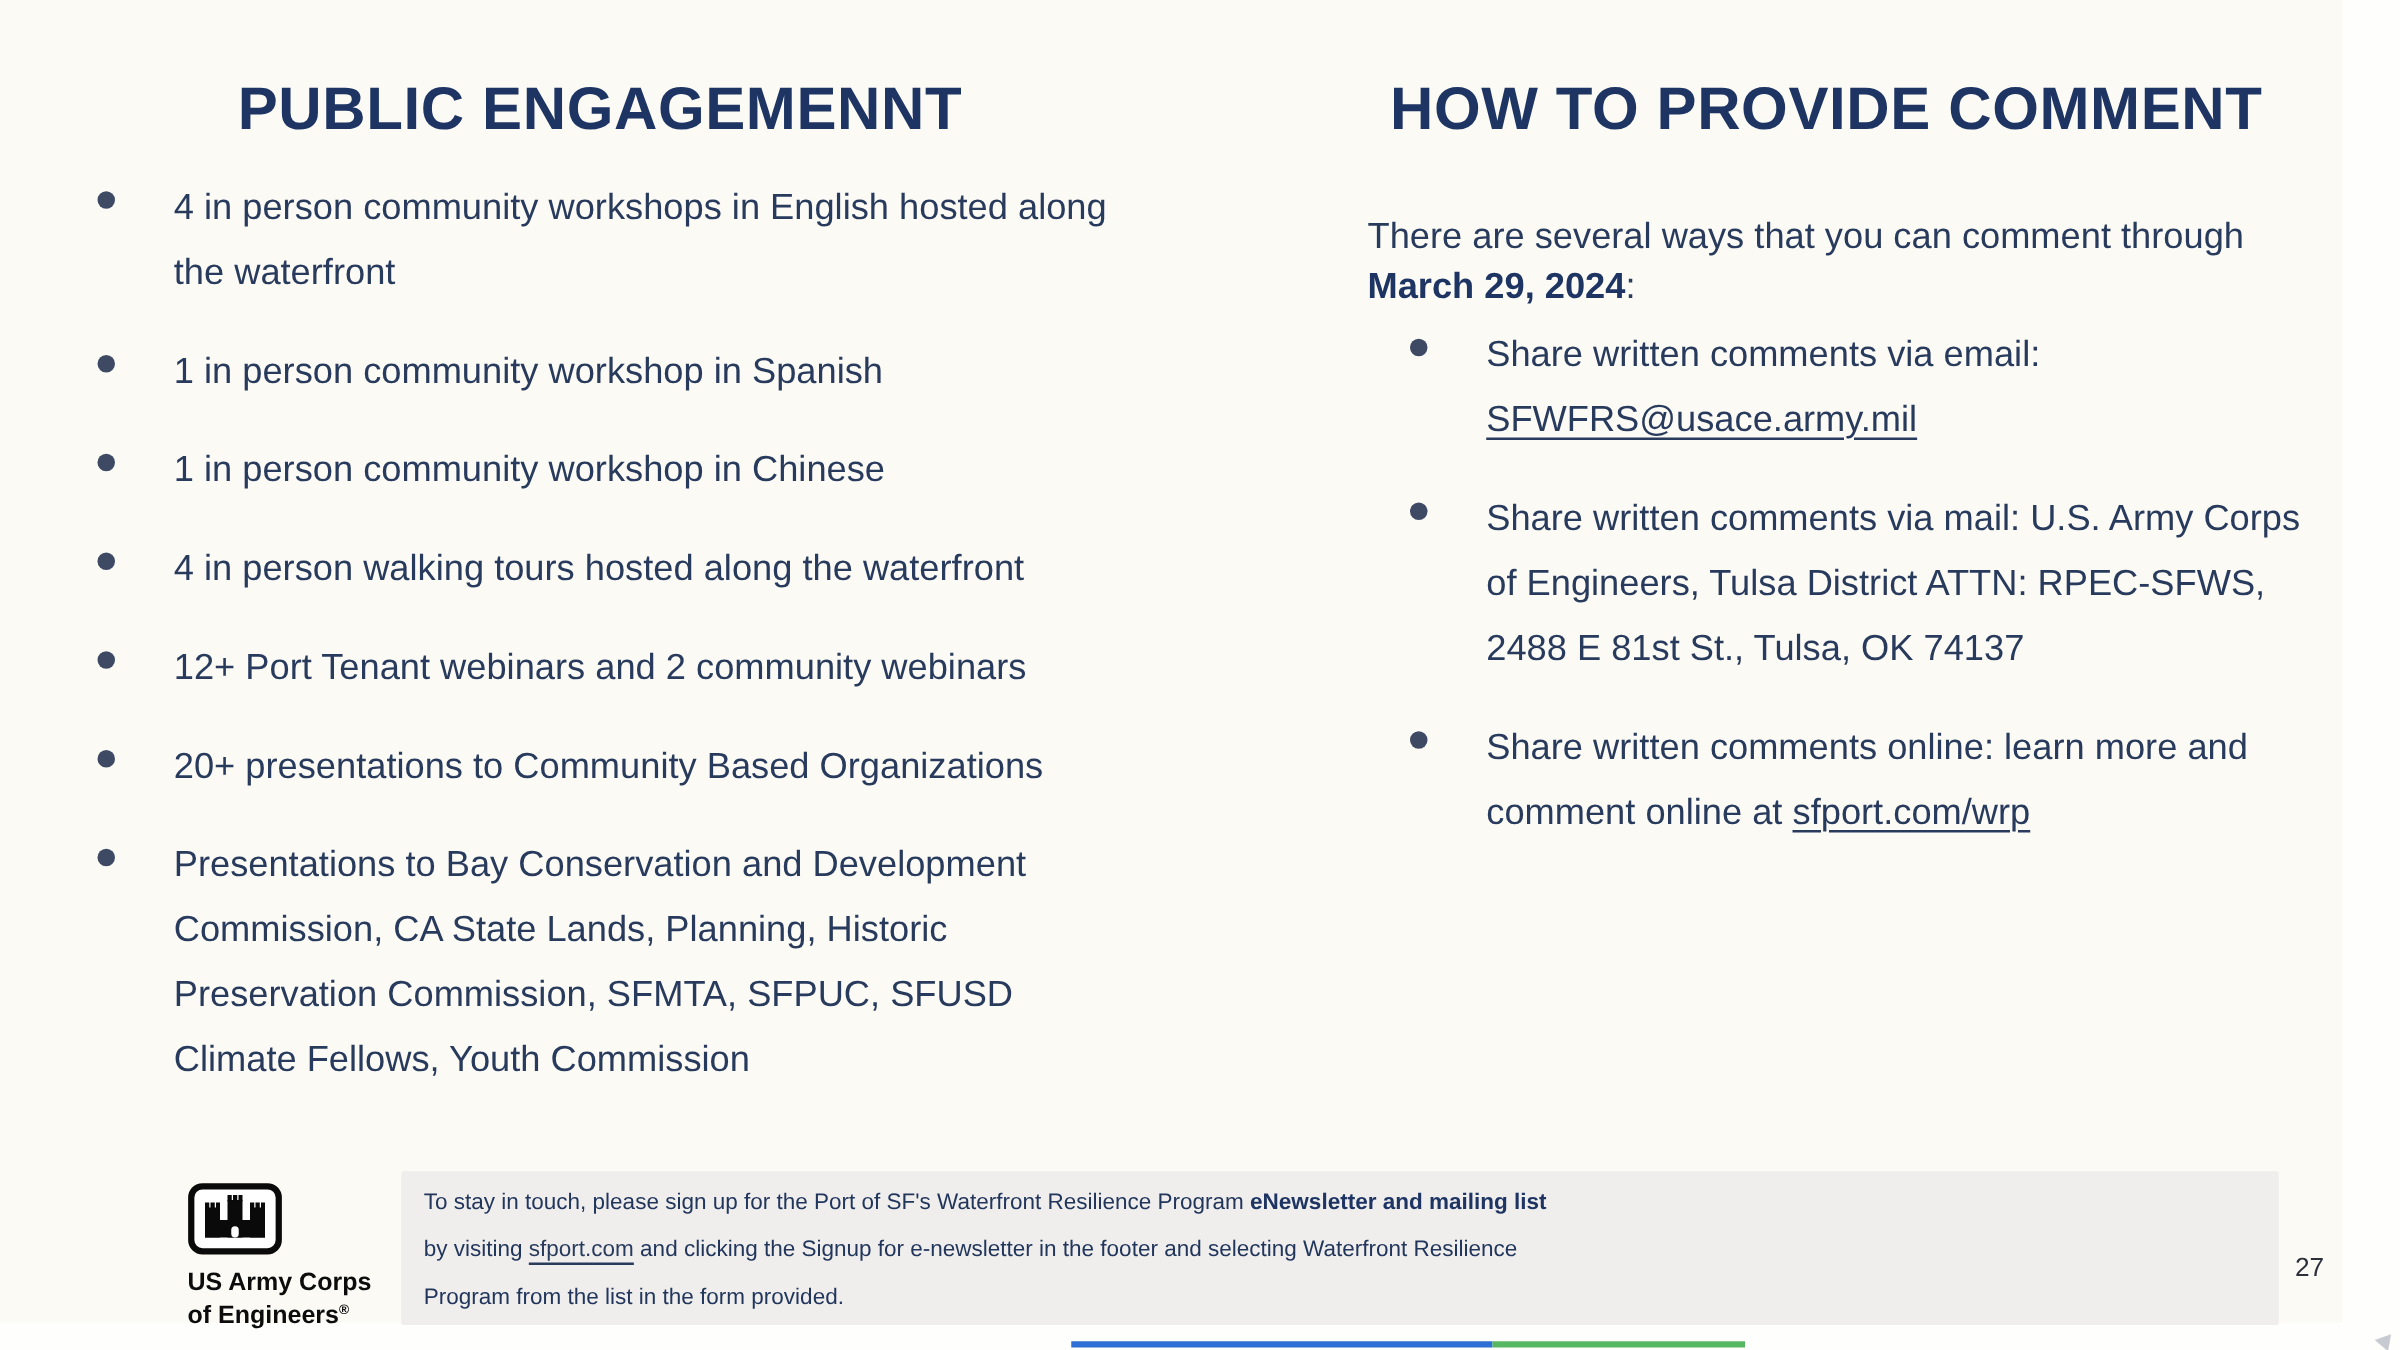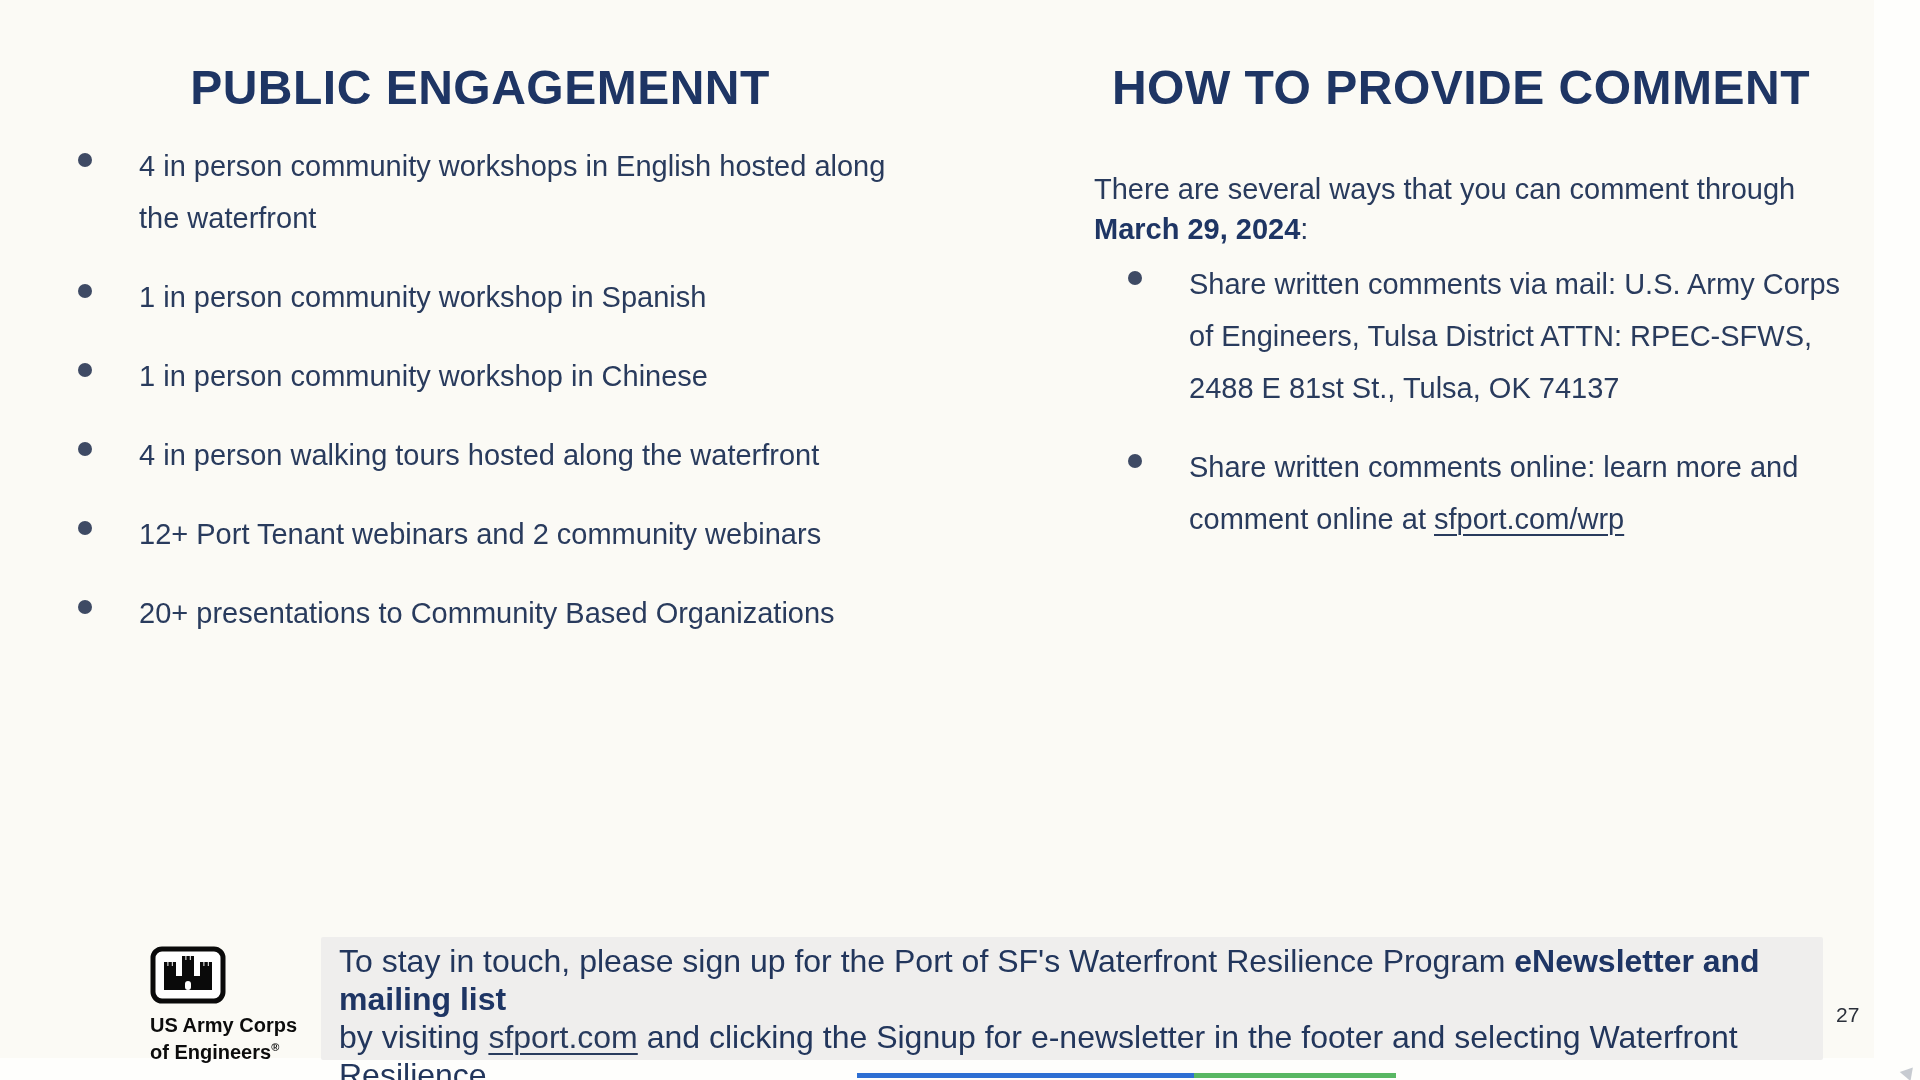--- a/index.html
+++ b/index.html
@@ -43,21 +43,21 @@
     text-decoration:underline;
     text-decoration-thickness:2px;
     text-underline-offset:5px;
     color:#293b5d;cursor:pointer;
   }
 
   .footer-note{
     position:absolute;left:321px;top:937px;width:1502px;height:123px;
     background:#efeeed;border-radius:2px;box-sizing:border-box;
     padding:5px 16px 0 18px;
-    font-size:32px;line-height:38px;color:#22365c;
+    font-size:18px;line-height:38px;color:#22365c;
   }
   .logo{position:absolute;left:150px;top:946px;width:180px;}
   .logo-text{
     margin-top:6px;font-size:20px;line-height:22px;font-weight:700;color:#0c0c0c;
   }
   .logo-text sup{font-size:11px;}
   .page-number{
     position:absolute;left:1836px;top:1003px;
     font-size:21px;color:#2b303b;
   }
@@ -79,25 +79,27 @@
 <h1 class="col-title title-left">PUBLIC ENGAGEMENNT</h1>
 <h1 class="col-title title-right">HOW TO PROVIDE COMMENT</h1>
 
 <ul class="bullets left-list">
   <li>4 in person community workshops in English hosted along the waterfront</li>
   <li>1 in person community workshop in Spanish</li>
   <li>1 in person community workshop in Chinese</li>
   <li>4 in person walking tours hosted along the waterfront</li>
   <li>12+ Port Tenant webinars and 2 community webinars</li>
   <li>20+ presentations to Community Based Organizations</li>
+  <li>Presentations to Bay Conservation and Development Commission, CA State Lands, Planning, Historic Preservation Commission, SFMTA, SFPUC, SFUSD Climate Fellows, Youth Commission</li>
 </ul>
 
 <p class="right-intro"><span>There are several ways that you can comment through </span><span class="b">March 29, 2024</span><span>:</span></p>
 
 <ul class="bullets right-list">
+  <li><span>Share written comments via email: </span><span class="u">SFWFRS@usace.army.mil</span></li>
   <li><span>Share written comments via mail: U.S. Army Corps of Engineers, Tulsa District ATTN: RPEC-SFWS, 2488 E 81st St., Tulsa, OK 74137</span></li>
   <li><span>Share written comments online: learn more and comment online at </span><span class="u">sfport.com/wrp</span></li>
 </ul>
 
 <div class="logo">
   <span>
     <svg width="76" height="58" viewBox="0 0 76 58" aria-hidden="true">
       <rect x="3" y="3" width="70" height="52" rx="9" fill="#ffffff" stroke="#0a0a0a" stroke-width="5"></rect>
       <g fill="#0a0a0a">
         <rect x="14" y="30" width="48" height="14"></rect>

